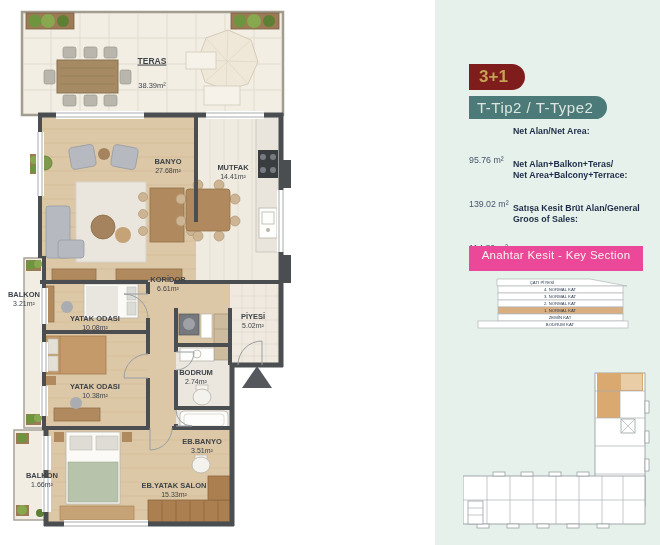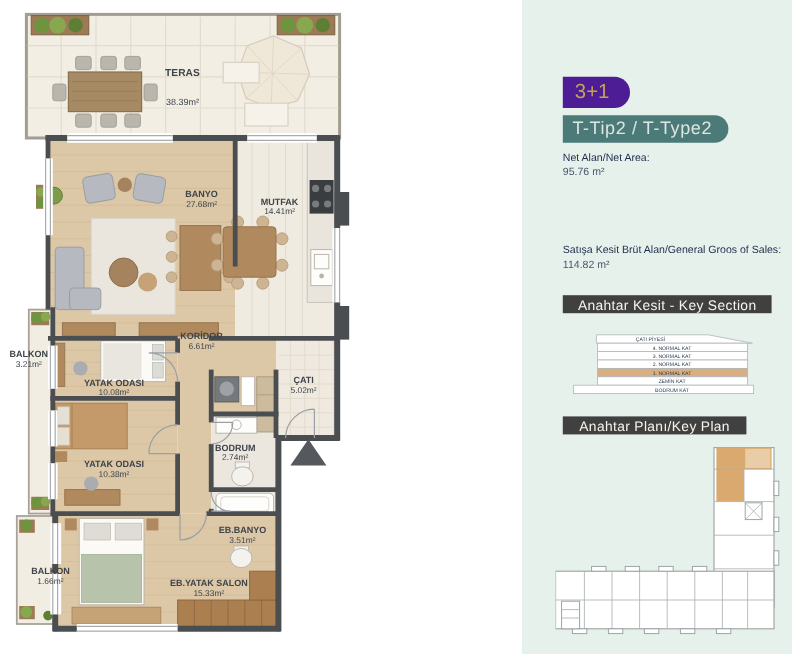--- a/index.html
+++ b/index.html
@@ -3,33 +3,33 @@
 <meta charset="utf-8">
 <style>
   html,body{margin:0;padding:0;}
   .screen{position:relative;width:660px;height:545px;background:#ffffff;overflow:hidden;
           font-family:"Liberation Sans", sans-serif;}
   .plan{position:absolute;left:0;top:0;width:435px;height:545px;}
   .rlabel{position:absolute;transform:translate(-50%,-50%);text-align:center;color:#3f444a;
           line-height:1.18;white-space:nowrap;}
   .rlabel .nm{display:block;font-weight:bold;font-size:7.5px;}
   .rlabel .ar{display:block;font-size:7px;}
-  .rlabel.big .nm{font-size:8.5px;}
+  .rlabel.big .nm{font-size:8.5px;text-decoration:underline;}
   .rlabel.big .ar{font-size:7.5px;margin-top:16px;}
   .panel{position:absolute;left:435px;top:0;width:225px;height:545px;background:#e7f1ec;}
   .badge-unit{position:absolute;left:34px;top:64px;height:26px;line-height:26px;
-              background:#4c1d95;color:#c5a254;font-size:17px;font-weight:normal;
+              background:#7f1d1d;color:#c5a254;font-size:17px;font-weight:bold;
               padding:0 17px 0 10px;border-radius:0 13px 13px 0;}
   .badge-name{position:absolute;left:34px;top:96px;height:23px;line-height:23px;
               background:#4b7a78;color:#dde6e0;font-size:15px;letter-spacing:.5px;
               padding:0 14px 0 8px;border-radius:0 12px 12px 0;}
   .stat{position:absolute;left:34px;width:185px;}
-  .stat .sl{font-size:8.8px;font-weight:normal;color:#1d2c48;line-height:11px;}
-  .stat .sv{font-size:8.8px;color:#46566b;line-height:11px;margin-top:1px;}
-  .banner{position:absolute;left:34px;height:15px;line-height:19px;background:#404040;
+  .stat .sl{font-size:8.8px;font-weight:bold;color:#1d2c48;line-height:11px;margin-left:44px;}
+  .stat .sv{font-size:8.8px;color:#46566b;line-height:11px;margin-top:18px;}
+  .banner{position:absolute;left:34px;height:25px;line-height:19px;background:#ec4899;
           color:#f7f4ec;font-size:11.5px;text-align:center;letter-spacing:.3px;}
   .ksec{position:absolute;left:35px;top:276px;}
   .kplan{position:absolute;left:28px;top:371px;}
   svg text{font-family:"Liberation Sans", sans-serif;}
 </style>
 </head>
 <body>
 
 <div class="screen">
 
@@ -289,21 +289,21 @@
       </div>
     <div class="rlabel" style="left:168px;top:285px">
         <span class="nm">KORİDOR</span>
         <span class="ar">6.61m²</span>
       </div>
     <div class="rlabel" style="left:95px;top:324px">
         <span class="nm">YATAK ODASI</span>
         <span class="ar">10.08m²</span>
       </div>
     <div class="rlabel" style="left:253px;top:322px">
-        <span class="nm">ÇATI</span>
+        <span class="nm">PİYESİ</span>
         <span class="ar">5.02m²</span>
       </div>
     <div class="rlabel" style="left:95px;top:392px">
         <span class="nm">YATAK ODASI</span>
         <span class="ar">10.38m²</span>
       </div>
     <div class="rlabel" style="left:196px;top:378px">
         <span class="nm">BODRUM</span>
         <span class="ar">2.74m²</span>
       </div>
@@ -322,20 +322,25 @@
   </div>
 
   <aside class="panel">
     <div class="badge-unit">3+1</div>
     <div class="badge-name">T-Tip2 / T-Type2</div>
 
     <div class="stat" style="top:126px">
       <div class="sl">Net Alan/Net Area:</div>
       <div class="sl"></div>
       <div class="sv">95.76 m²</div>
+    </div>
+    <div class="stat" style="top:159px">
+      <div class="sl">Net Alan+Balkon+Teras/</div>
+      <div class="sl">Net Area+Balcony+Terrace:</div>
+      <div class="sv">139.02 m²</div>
     </div>
     <div class="stat" style="top:203px">
       <div class="sl">Satışa Kesit Brüt Alan/General Groos of Sales:</div>
       <div class="sl"></div>
       <div class="sv">114.82 m²</div>
     </div>
 
     <div class="banner" style="top:246px;width:174px">Anahtar Kesit - Key Section</div>
 
     <svg class="ksec" width="160" height="58" viewBox="0 0 160 58">
@@ -352,21 +357,20 @@
         <text x="72" y="8.3">ÇATI PİYESİ</text>
         <text x="90" y="15.3">4. NORMAL KAT</text>
         <text x="90" y="22.3">3. NORMAL KAT</text>
         <text x="90" y="29.3">2. NORMAL KAT</text>
         <text x="90" y="36.3">1. NORMAL KAT</text>
         <text x="90" y="43.3">ZEMİN KAT</text>
         <text x="90" y="50.3">BODRUM KAT</text>
       </g>
     </svg>
 
-    <div class="banner" style="top:347px;width:153px">Anahtar Planı/Key Plan</div>
 
     <svg class="kplan" width="200" height="172" viewBox="0 0 200 172">
       <g fill="#ffffff" stroke="#9aa0a2" stroke-width="0.9">
         <rect x="132" y="2" width="50" height="133"></rect>
         <rect x="0" y="105" width="182" height="48"></rect>
       </g>
       <polygon points="134,2 180,2 180,20 157,20 157,47 134,47" fill="#d9a96f"></polygon>
       <rect x="158" y="3" width="21" height="16" fill="#e8cda6"></rect>
       <g stroke="#aab0b2" stroke-width="0.7" fill="none">
         <path d="M132,20H182M132,47H182M132,75H182M132,103H182M157,20V47"></path>

